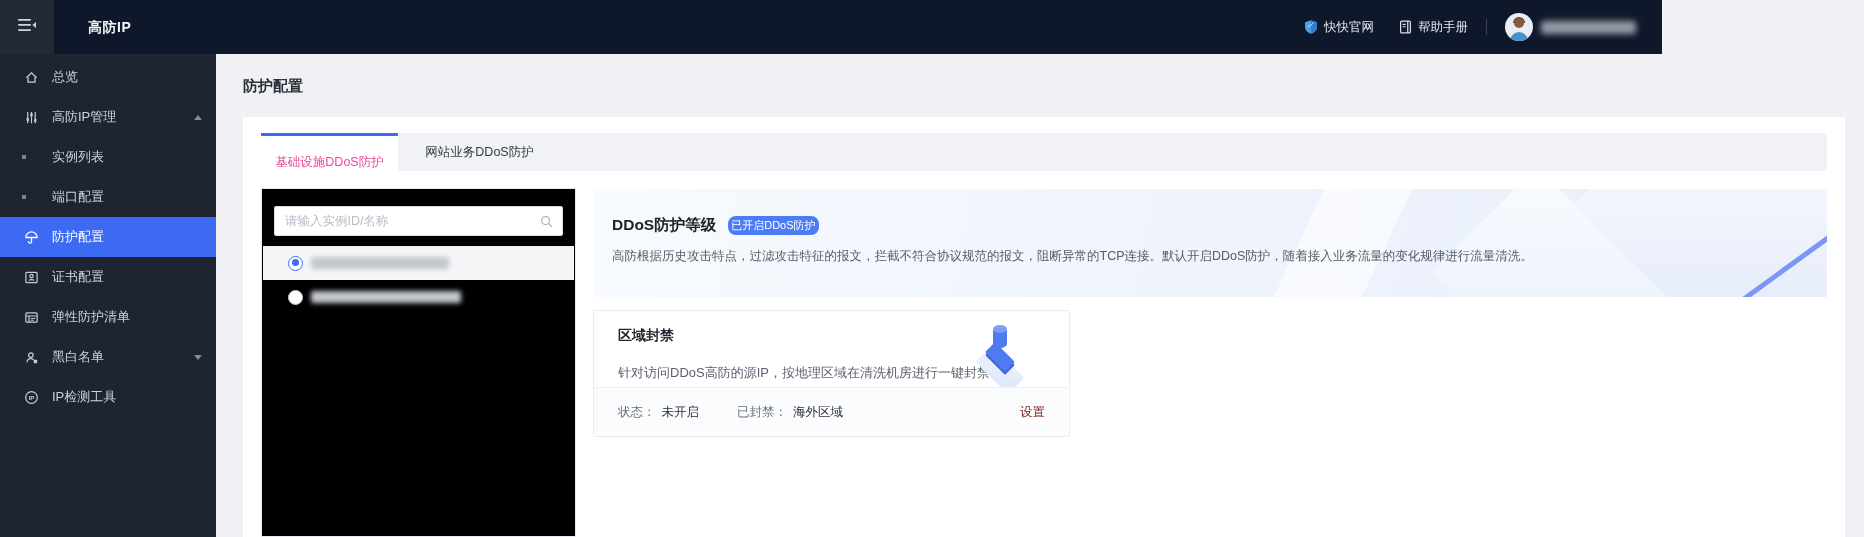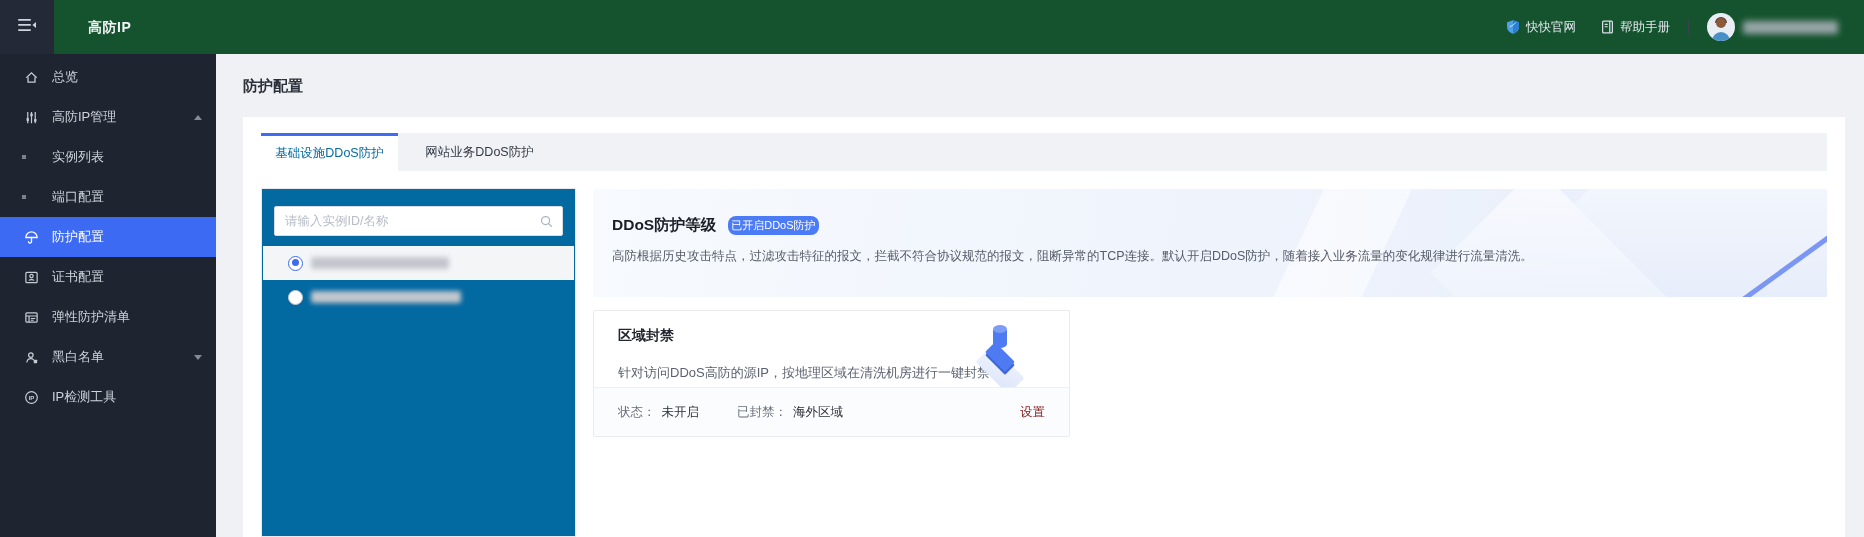--- a/index.html
+++ b/index.html
@@ -1,20 +1,20 @@
 <!DOCTYPE html>
 <html><head>
 <meta charset="utf-8">
 <style>
   * { margin:0; padding:0; box-sizing:border-box; }
   html,body { width:1864px; height:537px; overflow:hidden; background:#eff1f5;
               font-family:"Liberation Sans", sans-serif; }
 
   
-  .topbar { position:absolute; left:0; top:0; width:1864px; height:54px; background:#14532d; z-index:30; }
+  .topbar { position:absolute; left:0; top:0; width:1662px; height:54px; background:#0f172a; z-index:30; }
   .collapse-btn { position:absolute; left:0; top:0; width:54px; height:54px; background:#232936;
                   display:flex; align-items:center; justify-content:center; cursor:pointer; }
   .product-title { position:absolute; left:88px; top:0; line-height:54px; color:#f2f4f8;
                    font-size:14px; font-weight:bold; letter-spacing:.5px; }
   .topbar-right { position:absolute; right:26px; top:0; height:54px; display:flex; align-items:center; }
   .tb-link { display:flex; align-items:center; color:#e3e7ee; font-size:12.5px; cursor:pointer; }
   .tb-link .tb-ico { margin-right:5px; display:flex; }
   .tb-sep { width:24px; }
   .tb-divider { width:1px; height:16px; background:#3a4150; margin:0 18px; }
   .avatar { width:28px; height:28px; border-radius:50%; background:#e9eef4; position:relative;
@@ -38,25 +38,25 @@
   .caret-down { position:absolute; right:14px; width:0; height:0;
                 border-left:4px solid transparent; border-right:4px solid transparent; border-top:5px solid #848b98; }
 
   
   .page-title { position:absolute; left:243px; top:77px; font-size:15px; font-weight:600; color:#2b3038; }
   .main-card { position:absolute; left:243px; top:117px; width:1602px; height:420px; background:#ffffff; }
 
   .tabs-bar { position:absolute; left:18px; top:16px; width:1566px; height:38px; background:#f0f2f5; display:flex; }
   .tab { height:38px; display:flex; align-items:center; justify-content:center; font-size:12.5px;
          color:#333a46; cursor:pointer; }
-  .tab.active { width:137px; background:#ffffff; border-top:3px solid #3d6bf3; color:#0369a1; }
+  .tab.active { width:137px; background:#ffffff; border-top:3px solid #3d6bf3; color:#ec4899;align-items:flex-end; }
   .tab.inactive { width:163px; }
 
   
-  .panel { position:absolute; left:261px; top:188px; width:315px; height:349px; background:#0369a1;
+  .panel { position:absolute; left:261px; top:188px; width:315px; height:349px; background:#000000;
            border:1px solid #e7e9ee; z-index:10; }
   .search-box { position:absolute; left:12px; top:17px; width:289px; height:30px; border:1px solid #d9dde4;
                 border-radius:2px; background:#fff; }
   .search-box input { position:absolute; left:0; top:0; width:100%; height:100%; border:none; outline:none;
                       background:transparent; padding:0 30px 0 10px; font-size:12.5px; color:#333;
                       font-family:"Liberation Sans", sans-serif; }
   .search-box input::placeholder { color:#b7bcc7; }
   .search-ico { position:absolute; right:8px; top:7px; }
   .inst-row { position:absolute; left:1px; right:1px; height:34px; display:flex; align-items:center;
               padding-left:25px; cursor:pointer; }

